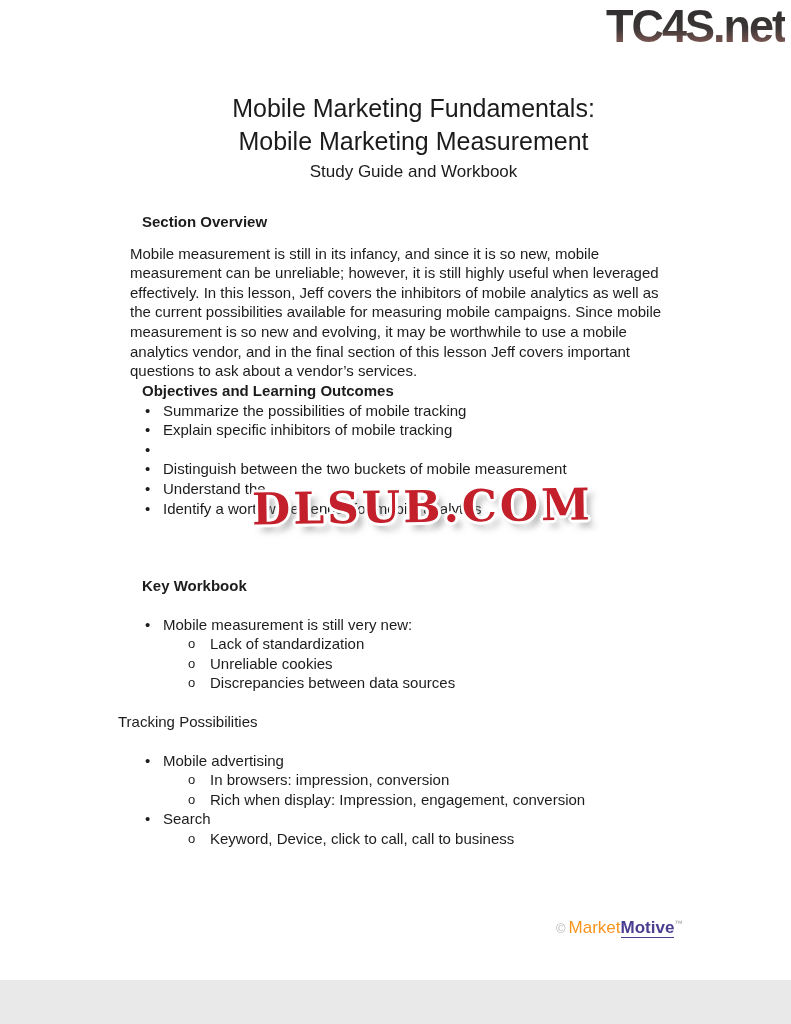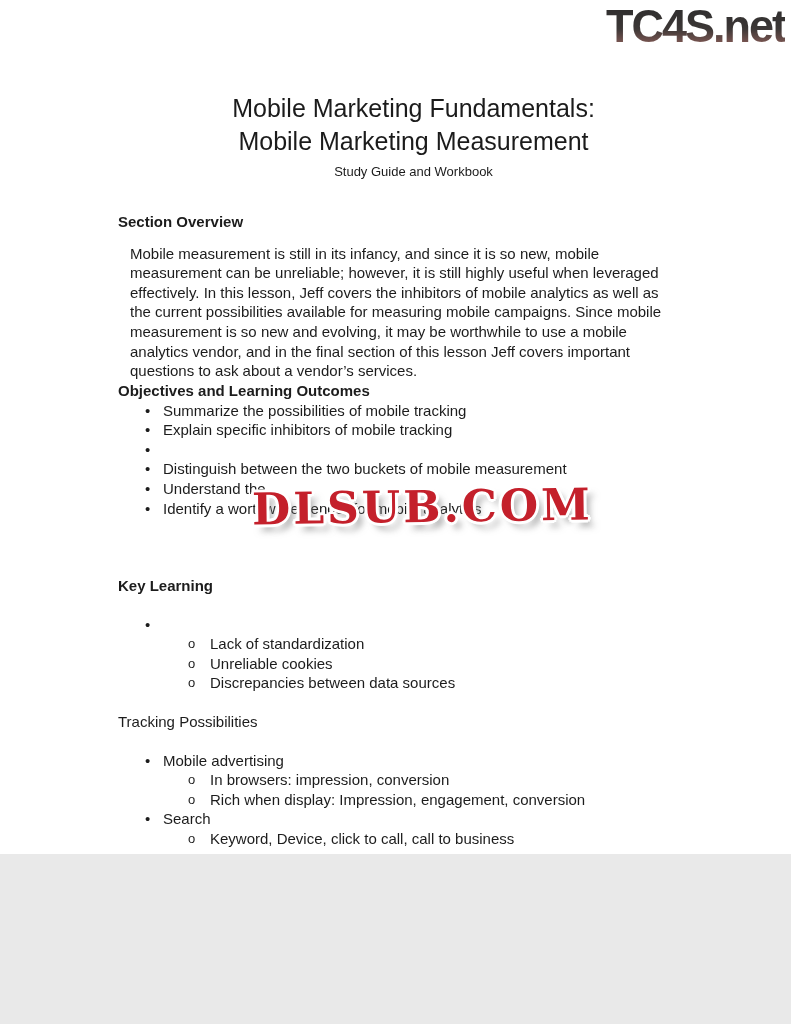--- a/index.html
+++ b/index.html
@@ -1,19 +1,19 @@
 <!DOCTYPE html>
 <html style="--stamp_red: #c4202b; --banner_red: #d2666b; --brand_orange: #f7941e; --brand_purple: #4b3d90;"><head>
 <meta charset="utf-8">
 <style>
   * { margin:0; padding:0; box-sizing:border-box; }
   html,body { background:#e9e9e9; }
   .page {
     position:relative;
-    width:791px; height:854px;
+    width:791px; height:980px;
     margin:0 auto;
     background:#ffffff;
     font-family:"Liberation Sans", sans-serif;
     color:#1c1c1c;
     overflow:hidden;
   }
 
   
   .wm-top {
     position:absolute; top:0px; right:6px;
@@ -26,25 +26,25 @@
   @supports (-webkit-background-clip:text) {
     .wm-top {
       background:linear-gradient(180deg,#2d2d2d 10%,#3c3736 55%,#9a6660 95%);
       -webkit-background-clip:text; background-clip:text; color:transparent;
     }
   }
 
   
   .title-block { position:absolute; top:92px; left:0; right:0; text-align:center; color:#1b1b1b;padding-left:36px; }
   .t1 { font-size:25px; line-height:33px; font-weight:400; }
-  .t2 { font-size:13px; line-height:27px; font-weight:400; }
+  .t2 { font-size:17px; line-height:27px; font-weight:400; }
 
   
   .sec { position:absolute; left:118px; width:562px; font-size:15px; line-height:19.6px; }
-  .h  { font-weight:700; }
+  .h  { font-weight:700;margin-left:24px; }
   .sec p { margin:12px; }
   .overview  { top:212px; }
   .objectives{ top:381px; }
   .takeaways { top:576px; }
   .mt { margin-top:19px; }
 
   .li { display:flex; }
   .m1 { flex:none; width:18px; margin-left:27px; }
   .m2 { flex:none; width:22px; margin-left:70px; font-size:13px; }
 
@@ -123,23 +123,24 @@
       <span class="m1">•</span>
       <span>Understand the</span>
     </div>
     <div class="li">
       <span class="m1">•</span>
       <span>Identify a worthwhile vendor for mobile analytics</span>
     </div>
   </div>
 
   <div class="sec takeaways">
-    <div class="h">Key Learning</div>
+    <div class="h">Key Workbook</div>
     <div class="li mt">
       <span class="m1">•</span>
+      <span>Mobile measurement is still very new:</span>
     </div>
     <div class="li">
       <span class="m2">o</span>
       <span>Lack of standardization</span>
     </div>
     <div class="li">
       <span class="m2">o</span>
       <span>Unreliable cookies</span>
     </div>
     <div class="li">

